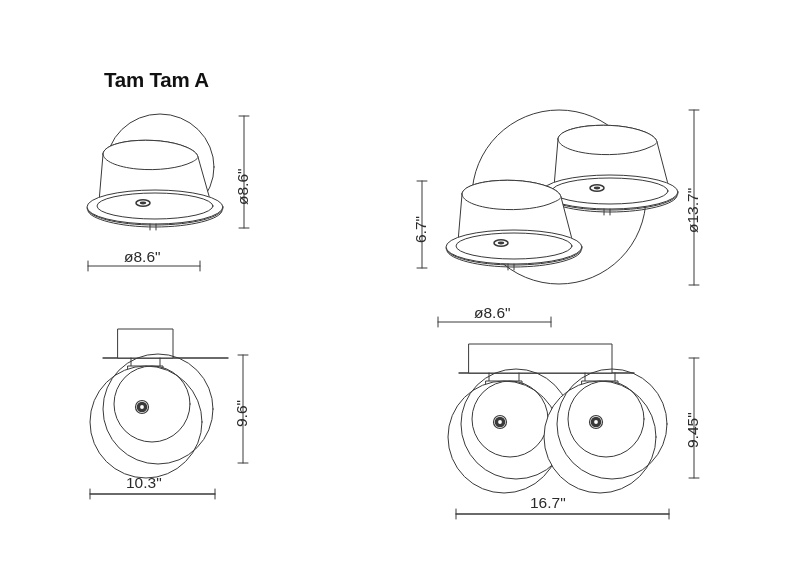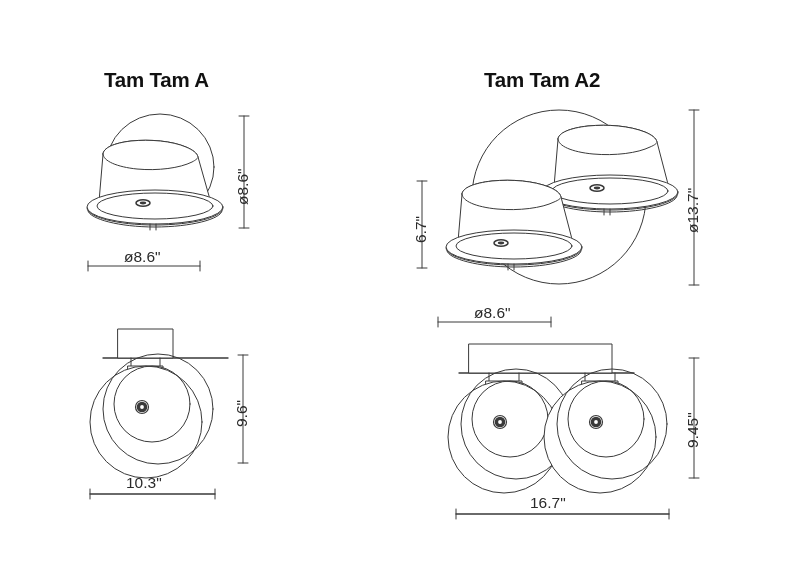--- a/index.html
+++ b/index.html
@@ -54,21 +54,20 @@
     transform: rotate(-90deg);
   }
 </style>
 </head>
 <body>
 
 <div id="sheet">
 
   <div class="title" id="title-a">Tam Tam A</div>
 
-  <div class="title" id="title-a2">Tam Tam A2</div>
 
   <svg class="drawing" viewBox="0 0 800 588">
     <defs>
 
       <clipPath id="clip-coneA">
         <path d="M104,148 L132,211 L209,211 L196,148 Z"></path>
       </clipPath>
     </defs>
 
     <g fill="none" stroke="#3a3a3a" stroke-width="1" stroke-linecap="round" stroke-linejoin="round">

